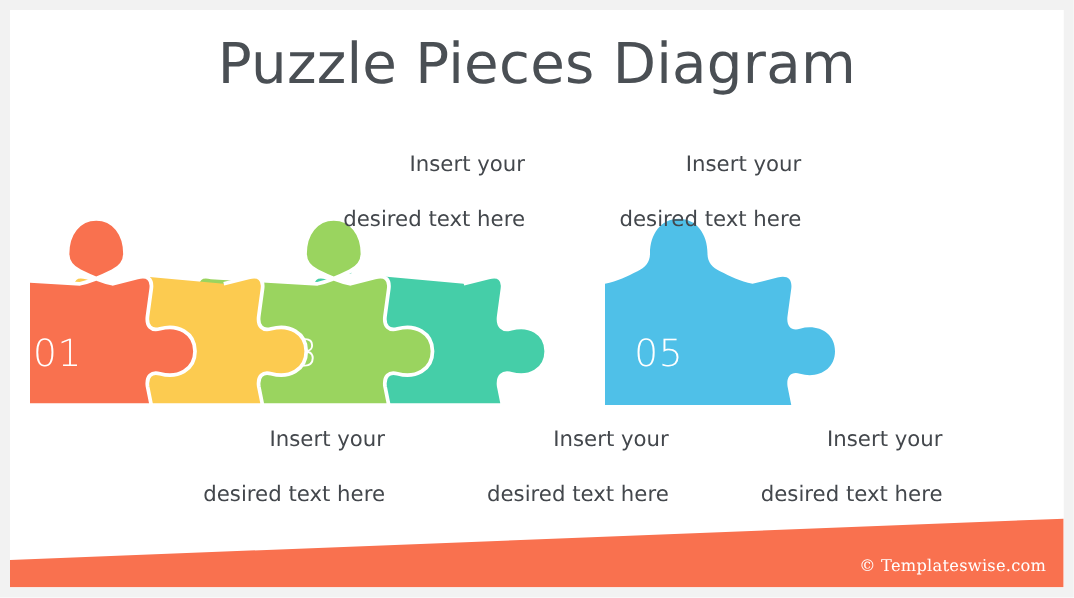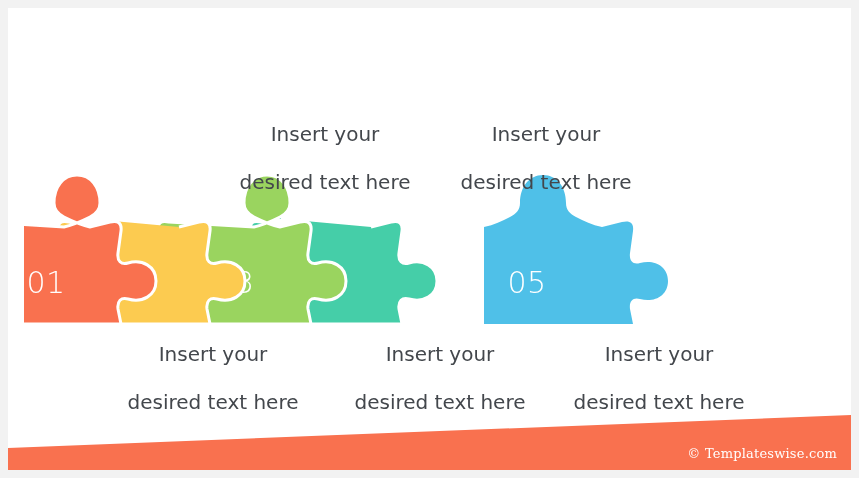--- a/index.html
+++ b/index.html
@@ -39,23 +39,23 @@
     font-size: 45px;
     font-weight: 400;
     letter-spacing: 0.2px;
     color: #4a4f54;
     font-family: "DejaVu Sans", sans-serif;
     white-space: nowrap;
   }
   
   .callout {
     position: absolute;
-    text-align: center;
+    text-align: right;
     color: #43474c;
-    font-size: 20px;
+    font-size: 17px;
     line-height: 1.42;
     font-family: "DejaVu Sans", sans-serif;
     white-space: nowrap;
   }
   .callout .l1 { display: block; }
   .callout .l2 { display: block; margin-top: 20px; }
 
   #callout-top-1  { left: 222px; top: 112px; width: 190px; }
   #callout-top-2  { left: 443px; top: 112px; width: 190px; }
   #callout-bot-1  { left: 110px; top: 332px; width: 190px; }
@@ -97,20 +97,21 @@
     letter-spacing: 0.2px;
     text-align: right;
   }
 </style>
 </head>
 <body>
 
 <div id="slide" style="background: rgb(242, 242, 242);">
   <div id="canvas" style="background: rgb(255, 255, 255);">
 
+    <div id="title" style="color: rgb(74, 79, 84);">Puzzle Pieces Diagram</div>
 
     <div id="puzzle">
       <svg width="760" height="165" viewBox="0 0 760 165" xmlns="http://www.w3.org/2000/svg">
 
         <g>
           <path fill="#4fc0e8" d="M 460 62
                    C 470 60 478 56 486 52
                    C 492 49 496 45 496 38
                    C 496 22 505 10 519 10
                    C 533 10 542 22 542 38

